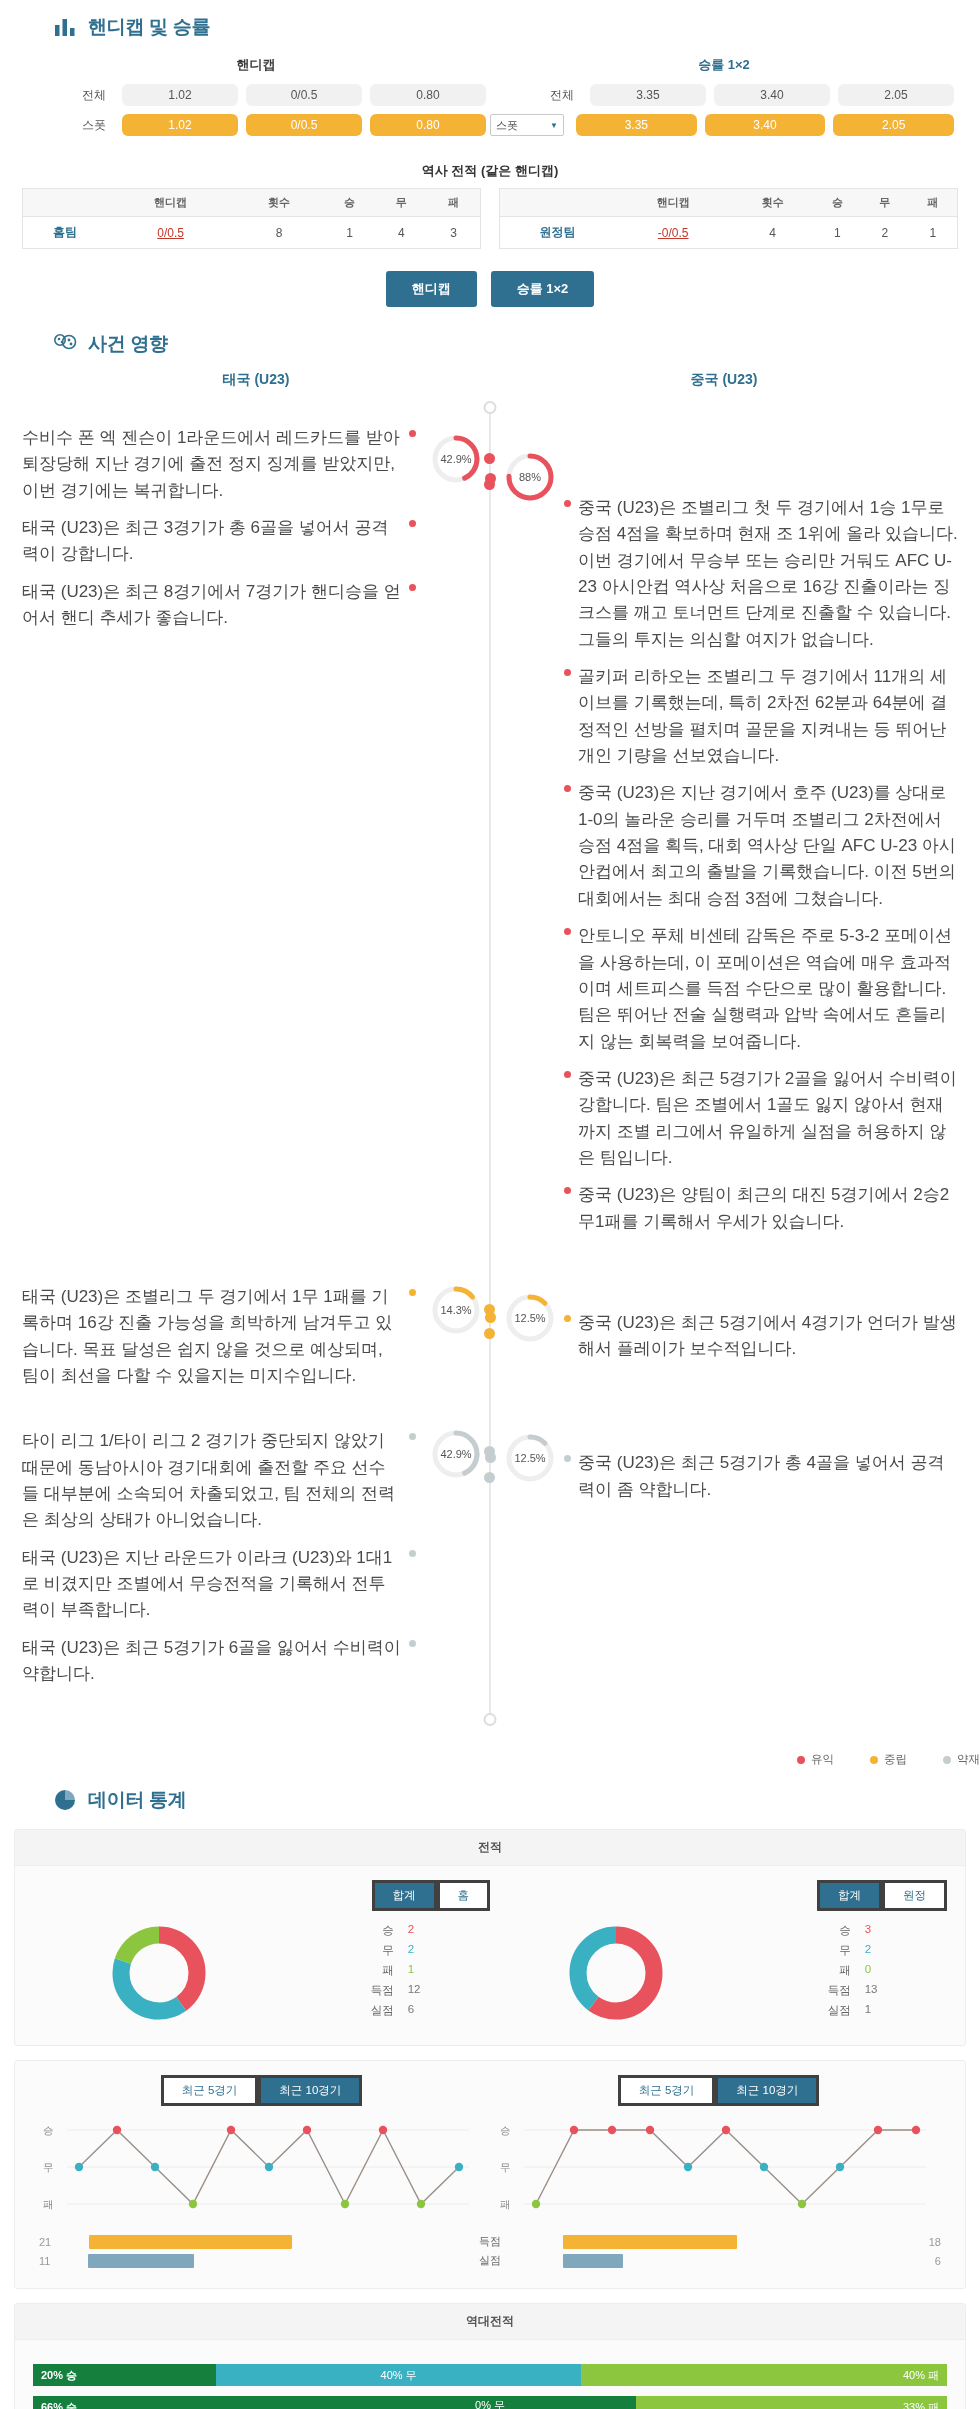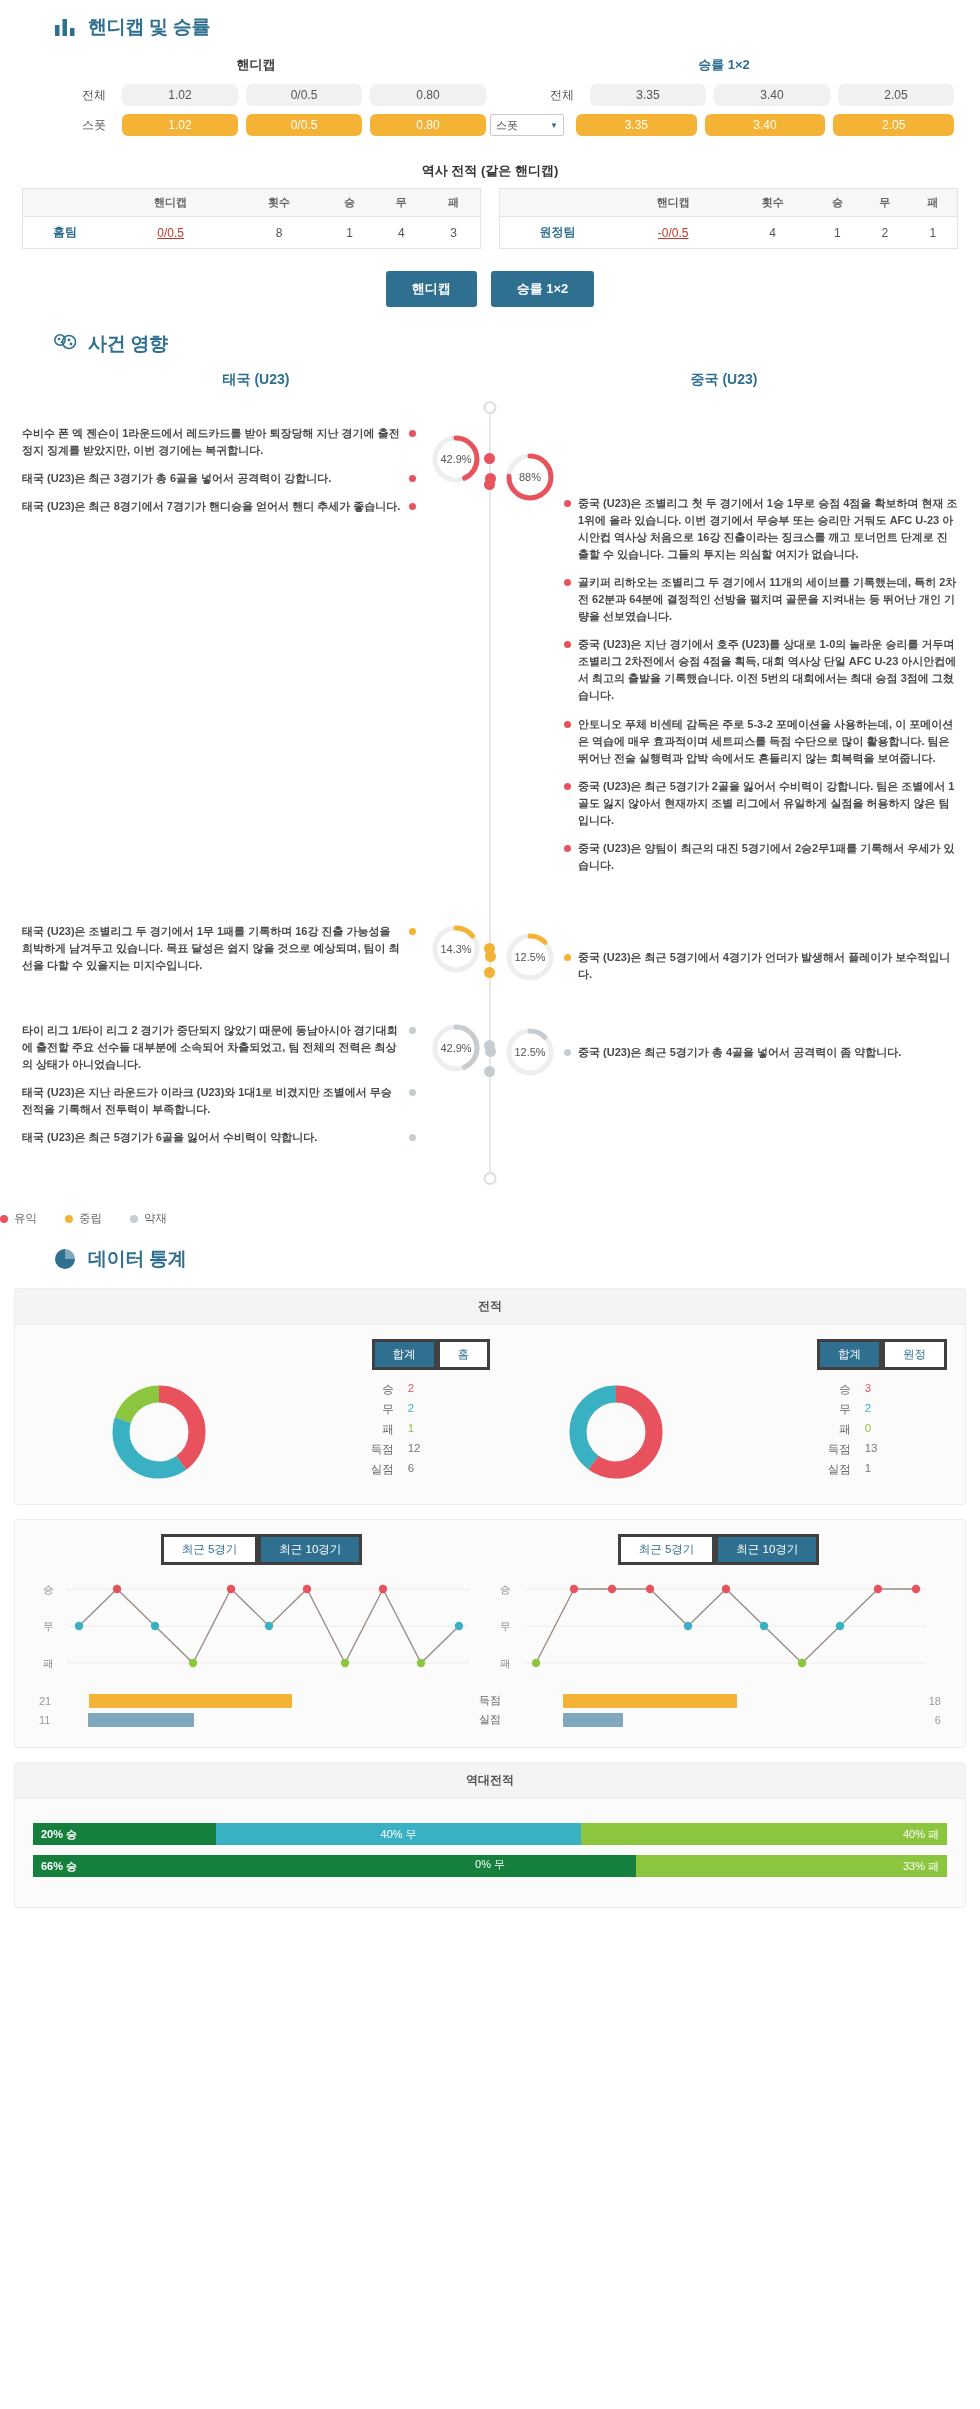--- a/index.html
+++ b/index.html
@@ -96,22 +96,22 @@
   .spine-cap.top { top: 12px; }
   .spine-cap.bot { bottom: 12px; }
 
   .grp { display: flex; position: relative; align-items: flex-start; }
   .side { width: 50%; position: relative; }
   .side.left { padding-right: 74px; }
   .side.right { padding-left: 74px; }
 
   .bullet-list { list-style: none; margin: 0; padding: 0; }
   .bullet-list li {
-    position: relative; font-size: 11px; line-height: 1.55; color: #4a4a4a;
-    margin-bottom: 11px; padding-left: 14px; font-weight: bold;
+    position: relative; font-size: 17px; line-height: 1.55; color: #4a4a4a;
+    margin-bottom: 11px; padding-left: 14px;
   }
   .side.left .bullet-list li { padding-left: 0; padding-right: 14px; }
   .dot {
     position: absolute; top: 5px; width: 7px; height: 7px; border-radius: 50%;
   }
   .side.left .dot { right: 0; }
   .side.right .dot { left: 0; }
   .d-red { background: #e8525c; }
   .d-amber { background: #f5b335; }
   .d-grey { background: #c6cdd1; }
@@ -122,21 +122,21 @@
   }
   .gauge .lbl {
     position: absolute; inset: 0; display: flex; align-items: center; justify-content: center;
     font-size: 11px; color: #555; font-weight: normal;
   }
   .node {
     position: absolute; width: 11px; height: 11px; border-radius: 50%;
   }
 
   
-  .legend { display: flex; justify-content: flex-start; gap: 28px; padding: 14px 0 6px 0; }
+  .legend { display: flex; justify-content: flex-end; gap: 36px; padding: 14px 0 6px 0; }
   .legend span { font-size: 11.5px; color: #666; display: flex; align-items: center; gap: 6px; }
   .lg-dot { width: 8px; height: 8px; border-radius: 50%; display: inline-block; }
 
   
   .card {
     margin: 8px 14px 14px 14px; background: #fbfbfb; border: 1px solid #ededed;
     border-radius: 3px;
   }
   .card-title {
     text-align: center; font-size: 12px; color: #555; font-weight: bold;

